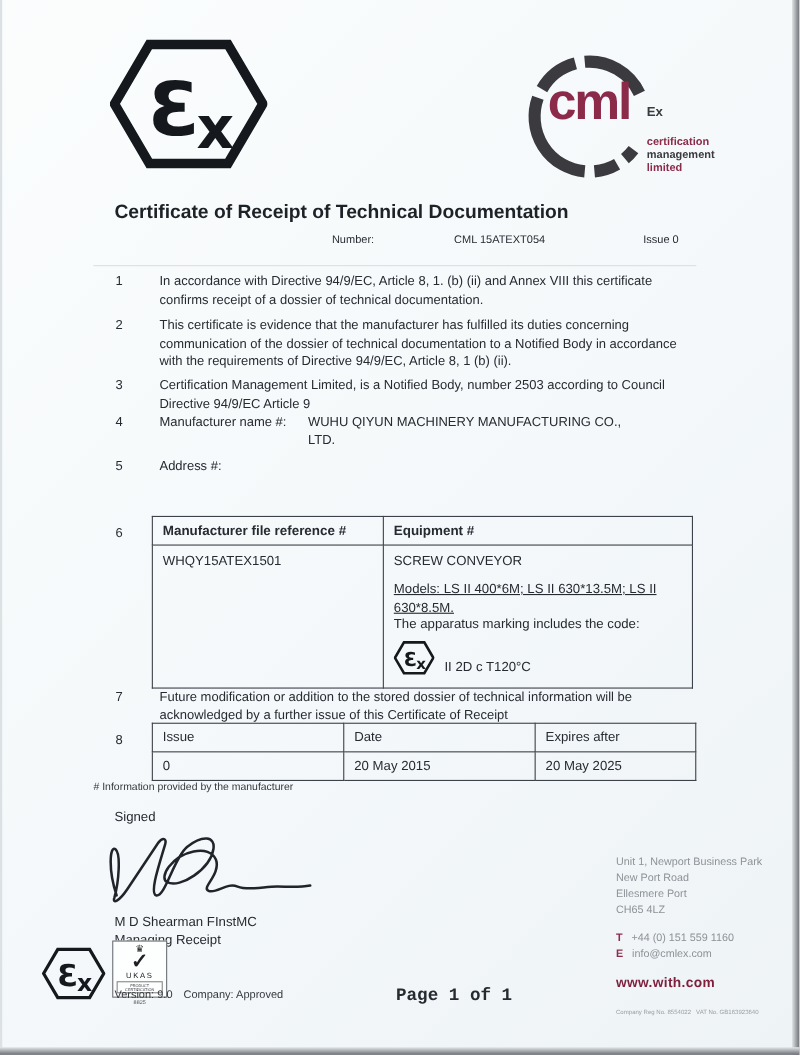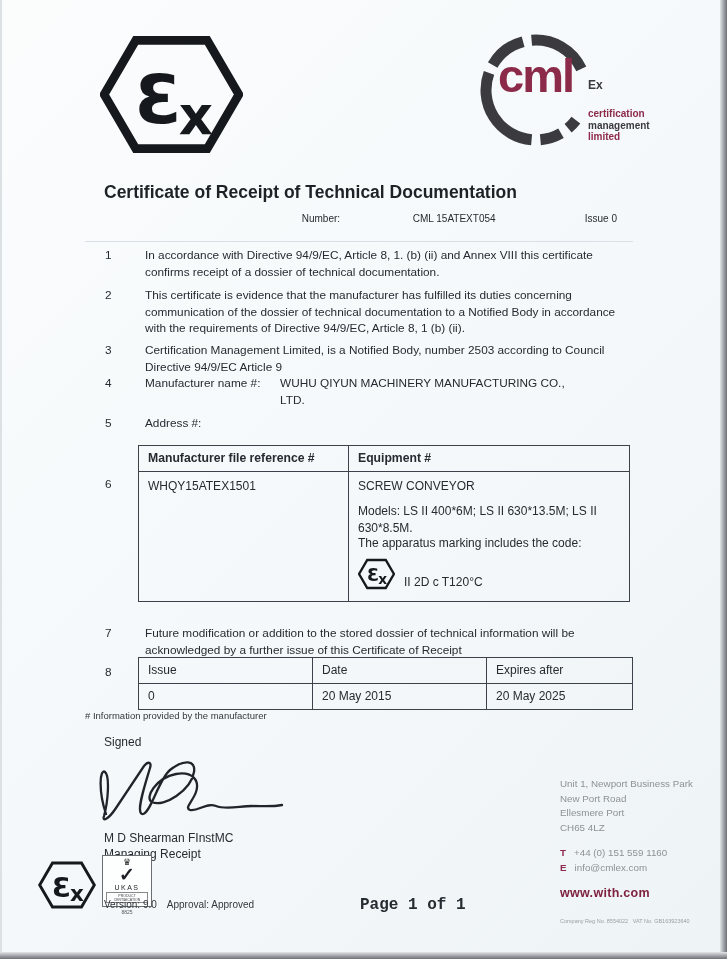--- a/index.html
+++ b/index.html
@@ -9,21 +9,21 @@
     font-family:"Liberation Sans", sans-serif; color:#262b31;
   }
   .edge-right { position:absolute; right:0; top:0; width:7px; height:100%;
     background:linear-gradient(to right,#dfe4e6,#8d9195 70%,#6f7377); }
   .edge-bottom { position:absolute; left:0; bottom:0; width:100%; height:7px;
     background:linear-gradient(to bottom,#e2e6e8,#8d9195 70%,#6f7377); }
   .edge-left { position:absolute; left:0; top:0; width:2px; height:100%; background:#dce1e4; }
 
   
   .ex-logo-large { position:absolute; left:100px; top:33px; width:143px; height:123px; }
-  .cml-logo { position:absolute; left:478px; top:28px; width:215px; height:130px; }
+  .cml-logo { position:absolute; left:478px; top:44px; width:215px; height:130px; }
   .cml-arc { position:absolute; left:0; top:2px; }
   .cml-word { position:absolute; left:20px; top:24px; font-size:47px; font-weight:bold;
     letter-spacing:-2px; color:#8c2a4a; line-height:1; }
   .cml-ex { position:absolute; left:110px; top:50px; font-size:12px; font-weight:bold; color:#3a3a3f; }
   .cml-lines { position:absolute; left:110px; top:80px; font-size:10px; font-weight:bold; line-height:11.5px; }
   .cml-line-1, .cml-line-3 { color:#8c2a4a; }
   .cml-line-2 { color:#3a3a3f; }
 
   .title { position:absolute; left:104px; top:182px; font-size:17.5px; font-weight:bold; color:#1d2227; }
   .number-row { position:absolute; left:69px; top:213px; width:548px; display:flex; font-size:10px;justify-content:flex-end; }
@@ -36,26 +36,26 @@
   .item .text { flex:1; }
   .item .label { width:135px; flex:none; }
   .item .value { white-space:pre-line; }
   .value-narrow { flex:none; width:305px; }
   .item-1 { top:247px; } .item-2 { top:287px; } .item-3 { top:342px; }
   .item-4 { top:375px; } .item-5 { top:415px; } .item-7 { top:625px; }
   .table-num-6 { position:absolute; left:105px; top:477px; font-size:11.8px; }
   .table-num-8 { position:absolute; left:105px; top:665px; font-size:11.8px; }
 
   table { border-collapse:collapse; }
-  .file-table { position:absolute; left:138px; top:445px; width:492px; font-size:12px; }
+  .file-table { position:absolute; left:138px; top:469px; width:492px; font-size:12px; }
   .file-table th, .file-table td { border:1.3px solid #3c4249; text-align:left; vertical-align:top; }
   .file-table th { padding:5px 9px 6px; font-size:12.2px; }
   .file-table td { padding:7px 9px 11px; }
   .col-ref { width:191px; }
-  .eq-models { margin-top:10px; line-height:16.5px; }
+  .eq-models { margin-top:10px; line-height:16.5px;text-decoration:underline; }
   .eq-marking-intro { }
   .marking-row { margin-top:8px; display:flex; align-items:flex-end; gap:9px; }
   .marking-code { font-size:12px; padding-bottom:1px; }
 
   .issue-table { position:absolute; left:138px; top:657px; width:495px; font-size:12px; }
   .issue-table th, .issue-table td { border:1.3px solid #3c4249; text-align:left;
     font-weight:normal; padding:3px 9px 4px; height:18px; vertical-align:middle; }
   .col-issue { width:155px; } .col-date { width:155px; }
 
   .footnote { position:absolute; left:85px; top:710px; font-size:9.5px; color:#33383d; }
@@ -222,21 +222,21 @@
     <div class="ukas-box">
       <div class="ukas-crown">♛</div>
       <div class="ukas-tick">✓</div>
       <div class="ukas-name">UKAS</div>
       <div class="ukas-sub">PRODUCT CERTIFICATION</div>
     </div>
     <div class="ukas-number">8825</div>
   </div>
 
   <div class="version-line">
-    <span>Version: 9.0</span><span class="sep"></span><span>Approval: Approved</span>
+    <span>Version: 9.0</span><span class="sep"></span><span>Company: Approved</span>
   </div>
   <div class="page-num">Page 1 of 1</div>
 
   <div class="contact">
     <div class="contact-address">Unit 1, Newport Business Park
 New Port Road
 Ellesmere Port
 CH65 4LZ</div>
     <div class="contact-row">
       <span class="contact-letter">T</span>

